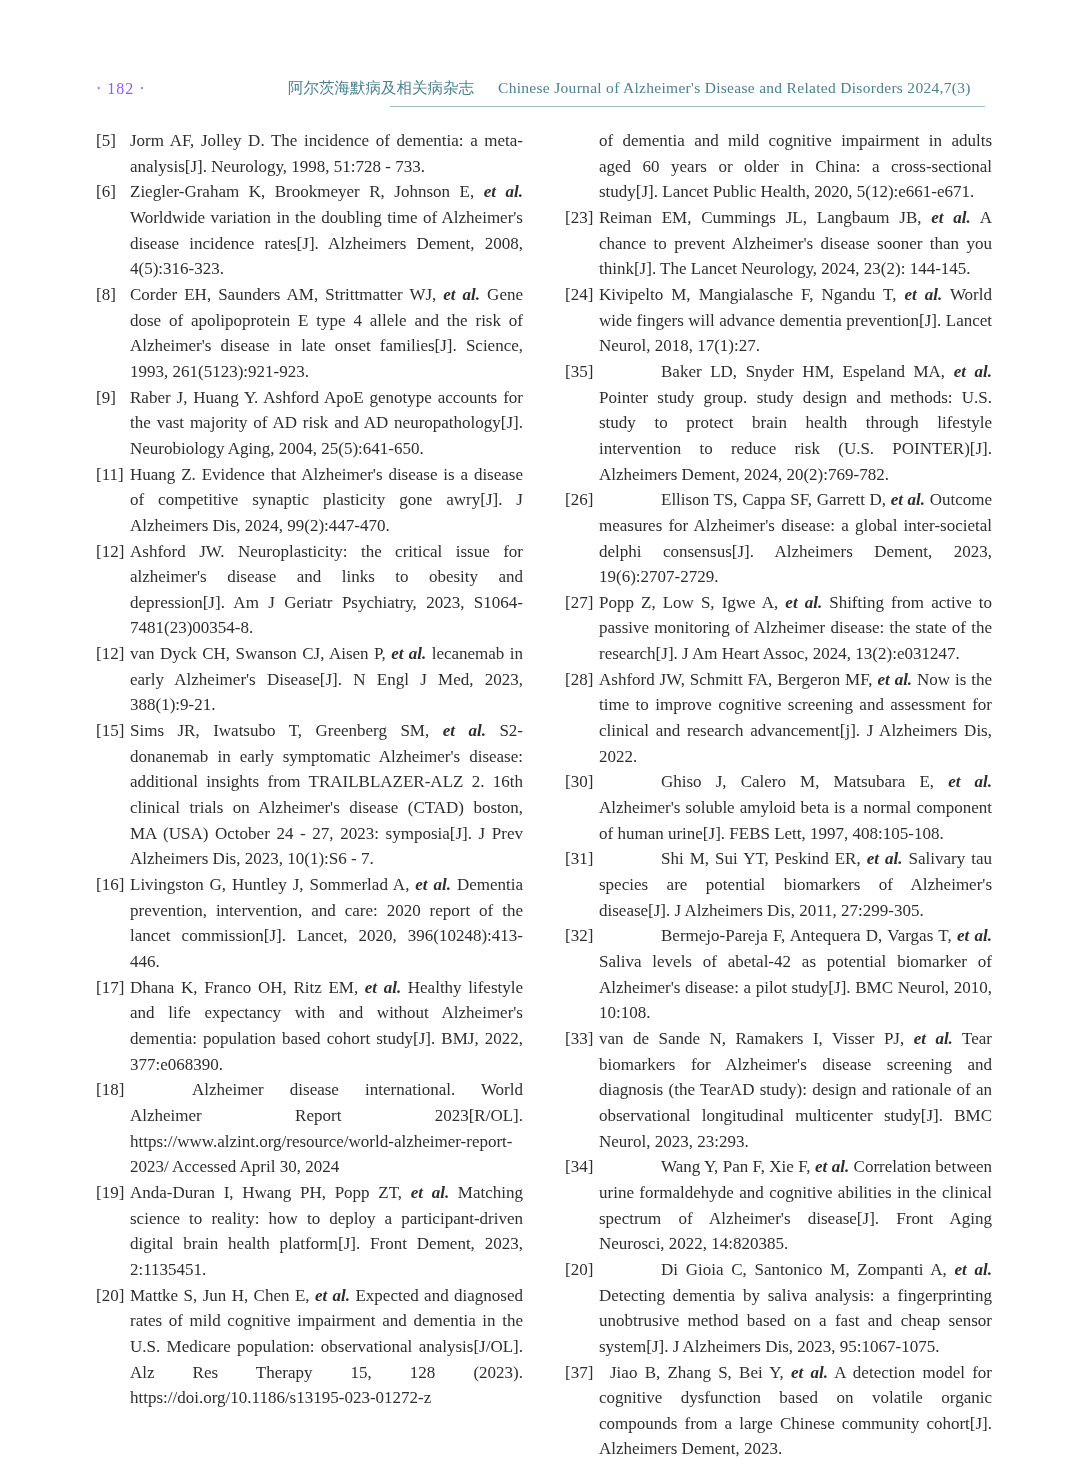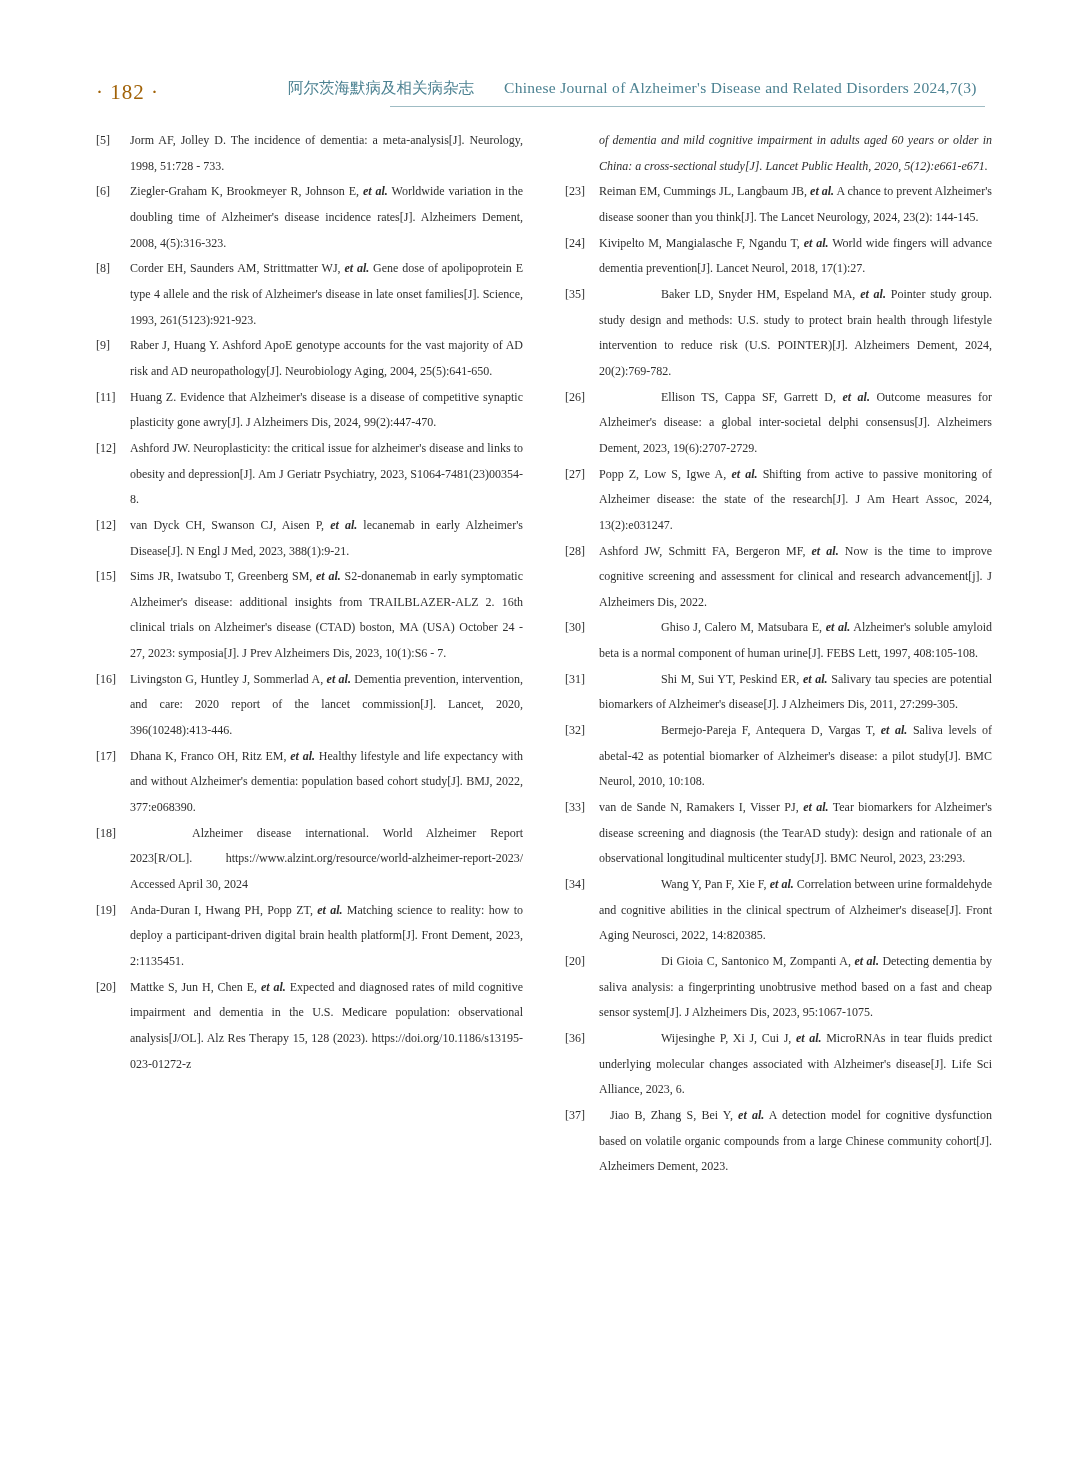--- a/index.html
+++ b/index.html
@@ -14,36 +14,36 @@
     background: #ffffff;
     overflow: hidden;
     font-family: "Liberation Serif", "DejaVu Serif", serif;
     color: #2e2e2e;
   }
   
   #page-number {
     position: absolute;
     left: 96px;
     top: 80px;
-    font-size: 21px;
+    font-size: 16px;
     letter-spacing: 1px;
-    color: #a16207;
+    color: #8b5cf6;
     white-space: nowrap;
     text-align: center;
   }
   #journal-title {
     position: absolute;
     left: 288px;
     top: 78px;
     font-size: 15.5px;
     color: #4b8191;
     white-space: nowrap;
   }
   #journal-title .title-en {
-    margin-left: 30px;
+    margin-left: 24px;
     letter-spacing: 0.3px;
   }
   #header-rule {
     position: absolute;
     left: 390px;
     top: 106px;
     width: 595px;
     height: 1px;
     background: #9fbcc4;
   }
@@ -57,26 +57,25 @@
     gap: 42px;
   }
   .column {
     width: 427px;
     flex: 0 0 427px;
   }
   .ref {
     padding-left: 34px;
     text-indent: -34px;
     text-align: justify;
-    font-size: 12px;
+    font-size: 17px;
     line-height: 25.65px;
   }
   .ref.cont {
     text-indent: 0;
-    font-style: italic;
   }
   .ref-num {
     display: inline-block;
     width: 34px;
     text-indent: 0;
   }
   .gap-large {
     display: inline-block;
     width: 62px;
   }
@@ -125,18 +124,17 @@
         <div class="ref"><span class="ref-num">[35]</span><span class="gap-large"></span><span class="ref-text">Baker LD, Snyder HM, Espeland MA, <i class="etal">et al.</i> Pointer study group. study design and methods: U.S. study to protect brain health through lifestyle intervention to reduce risk (U.S. POINTER)[J]. Alzheimers Dement, 2024, 20(2):769-782.</span></div>
         <div class="ref"><span class="ref-num">[26]</span><span class="gap-large"></span><span class="ref-text">Ellison TS, Cappa SF, Garrett D, <i class="etal">et al.</i> Outcome measures for Alzheimer's disease: a global inter-societal delphi consensus[J]. Alzheimers Dement, 2023, 19(6):2707-2729.</span></div>
         <div class="ref"><span class="ref-num">[27]</span><span class="ref-text">Popp Z, Low S, Igwe A, <i class="etal">et al.</i> Shifting from active to passive monitoring of Alzheimer disease: the state of the research[J]. J Am Heart Assoc, 2024, 13(2):e031247.</span></div>
         <div class="ref"><span class="ref-num">[28]</span><span class="ref-text">Ashford JW, Schmitt FA, Bergeron MF, <i class="etal">et al.</i> Now is the time to improve cognitive screening and assessment for clinical and research advancement[j]. J Alzheimers Dis, 2022.</span></div>
         <div class="ref"><span class="ref-num">[30]</span><span class="gap-large"></span><span class="ref-text">Ghiso J, Calero M, Matsubara E, <i class="etal">et al.</i> Alzheimer's soluble amyloid beta is a normal component of human urine[J]. FEBS Lett, 1997, 408:105-108.</span></div>
         <div class="ref"><span class="ref-num">[31]</span><span class="gap-large"></span><span class="ref-text">Shi M, Sui YT, Peskind ER, <i class="etal">et al.</i> Salivary tau species are potential biomarkers of Alzheimer's disease[J]. J Alzheimers Dis, 2011, 27:299-305.</span></div>
         <div class="ref"><span class="ref-num">[32]</span><span class="gap-large"></span><span class="ref-text">Bermejo-Pareja F, Antequera D, Vargas T, <i class="etal">et al.</i> Saliva levels of abetal-42 as potential biomarker of Alzheimer's disease: a pilot study[J]. BMC Neurol, 2010, 10:108.</span></div>
         <div class="ref"><span class="ref-num">[33]</span><span class="ref-text">van de Sande N, Ramakers I, Visser PJ, <i class="etal">et al.</i> Tear biomarkers for Alzheimer's disease screening and diagnosis (the TearAD study): design and rationale of an observational longitudinal multicenter study[J]. BMC Neurol, 2023, 23:293.</span></div>
         <div class="ref"><span class="ref-num">[34]</span><span class="gap-large"></span><span class="ref-text">Wang Y, Pan F, Xie F, <i class="etal">et al.</i> Correlation between urine formaldehyde and cognitive abilities in the clinical spectrum of Alzheimer's disease[J]. Front Aging Neurosci, 2022, 14:820385.</span></div>
         <div class="ref"><span class="ref-num">[20]</span><span class="gap-large"></span><span class="ref-text">Di Gioia C, Santonico M, Zompanti A, <i class="etal">et al.</i> Detecting dementia by saliva analysis: a fingerprinting unobtrusive method based on a fast and cheap sensor system[J]. J Alzheimers Dis, 2023, 95:1067-1075.</span></div>
-        <div class="ref"><span class="ref-num">[36]</span><span class="gap-large"></span><span class="ref-text">Wijesinghe P, Xi J, Cui J, <i class="etal">et al.</i> MicroRNAs in tear fluids predict underlying molecular changes associated with Alzheimer's disease[J]. Life Sci Alliance, 2023, 6.</span></div>
         <div class="ref"><span class="ref-num">[37]</span><span class="gap-small"></span><span class="ref-text">Jiao B, Zhang S, Bei Y, <i class="etal">et al.</i> A detection model for cognitive dysfunction based on volatile organic compounds from a large Chinese community cohort[J]. Alzheimers Dement, 2023.</span></div>
       </div>
   </div>
 
 </div>
 
 </body></html>

